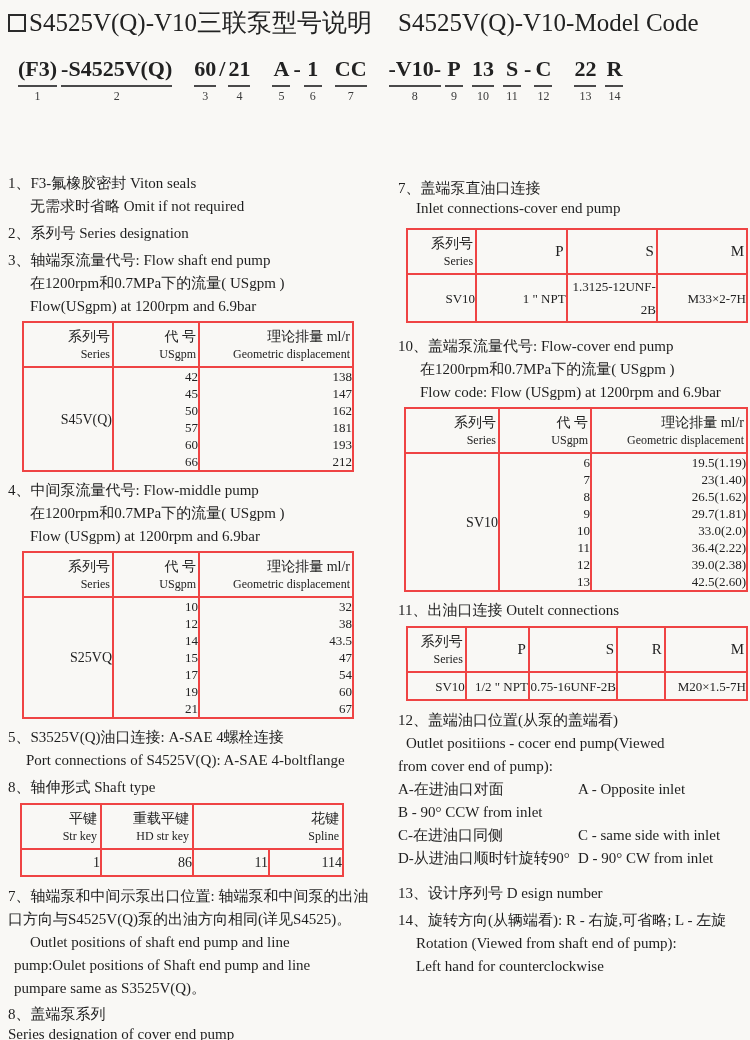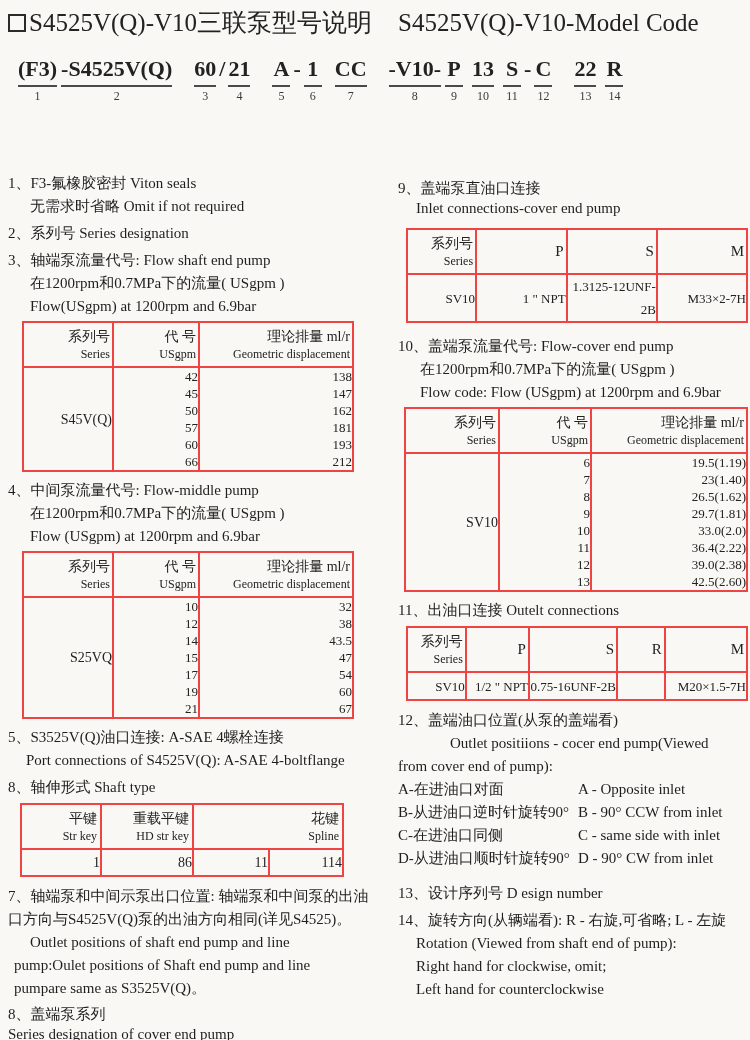--- a/index.html
+++ b/index.html
@@ -24,21 +24,21 @@
   .seg .t{font-size:22px;font-weight:bold;line-height:26px;white-space:pre;color:#222;}
   .seg .rule{align-self:stretch;height:0;border-top:2px solid #4a4a4a;margin-top:3px;}
   .seg .n{font-size:12px;margin-top:2px;color:#3a3a3a;}
   .sep{font-size:22px;font-weight:bold;line-height:26px;margin:0 1px;color:#222;}
   .gl{margin-left:20px;} .gm{margin-left:11px;} .gs{margin-left:7px;}
 
   
   .col{position:absolute;font-size:15px;line-height:23px;}
   .col-left{left:8px;top:172px;width:382px;}
   .col-right{left:398px;top:178px;width:350px;}
-  .blk{margin-bottom:4px;} .i18{padding-left:18px;} .i22{padding-left:22px;} .i6{padding-left:6px;} .i8{padding-left:8px;margin-left:44px;}
+  .blk{margin-bottom:4px;} .i18{padding-left:18px;} .i22{padding-left:22px;} .i6{padding-left:6px;} .i8{padding-left:8px;}
   .tight{line-height:20px;}
 
   
   table{border-collapse:collapse;background:transparent;color:#222;}
   td,th{border:2px solid #ef4444;text-align:right;vertical-align:middle;font-weight:normal;padding:0;}
   .hcn{font-size:14px;line-height:19px;}
   .hen{font-size:12px;line-height:16px;}
   .flowtab{margin:3px 0 7px 14px;}
   .flowtab th{padding:4px 2px;}
   .flowtab td{font-size:13px;}
@@ -292,21 +292,21 @@
     <div class="tight">
       <div>8、盖端泵系列</div>
       <div>Series designation of cover end pump</div>
     </div>
 
   </div>
 
   <div class="col col-right">
 
     <div class="tight">
-      <div>9、盖端泵直油口连接</div>
+      <div>7、盖端泵直油口连接</div>
       <div class="i18">Inlet connections-cover end pump</div>
     </div>
 
     <table class="conntab" style="margin-top:10px;margin-bottom:12px;">
       <tbody>
           <tr>
         <th class="it-series">
               <div class="hcn">系列号</div>
               <div class="hen">Series</div>
             </th>
@@ -399,38 +399,36 @@
 
     <div>
       <div>12、盖端油口位置(从泵的盖端看)</div>
       <div class="i8">Outlet positiions  - cocer end pump(Viewed</div>
       <div>from cover end of pump):</div>
       <div class="pair">
           <span class="cn">A-在进油口对面</span>
           <span>A - Opposite inlet</span>
         </div>
       <div class="pair">
-          <span class="cn">B-从进油口逆时针旋转90°</span>
           <span>B - 90°  CCW from inlet</span>
         </div>
       <div class="pair">
           <span class="cn">C-在进油口同侧</span>
           <span>C - same side with inlet</span>
         </div>
       <div class="pair">
           <span class="cn">D-从进油口顺时针旋转90°</span>
           <span>D - 90°  CW from inlet</span>
         </div>
     </div>
 
     <div class="blk" style="margin-top:12px;">
       <div>13、设计序列号  D esign number</div>
     </div>
 
     <div>
       <div>14、旋转方向(从辆端看): R - 右旋,可省略; L - 左旋</div>
       <div class="i18">Rotation (Viewed from shaft end of pump):</div>
-      <div class="i18">Right hand for clockwise, omit;</div>
       <div class="i18">Left hand for counterclockwise</div>
     </div>
 
   </div>
 </div>
 
 </body></html>

